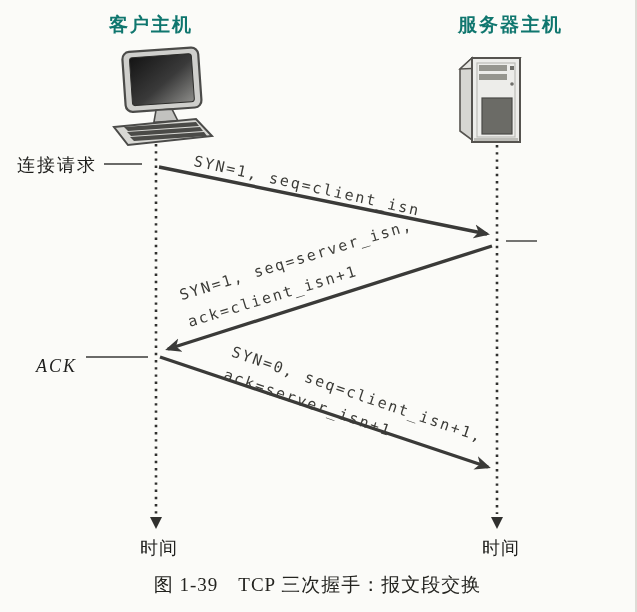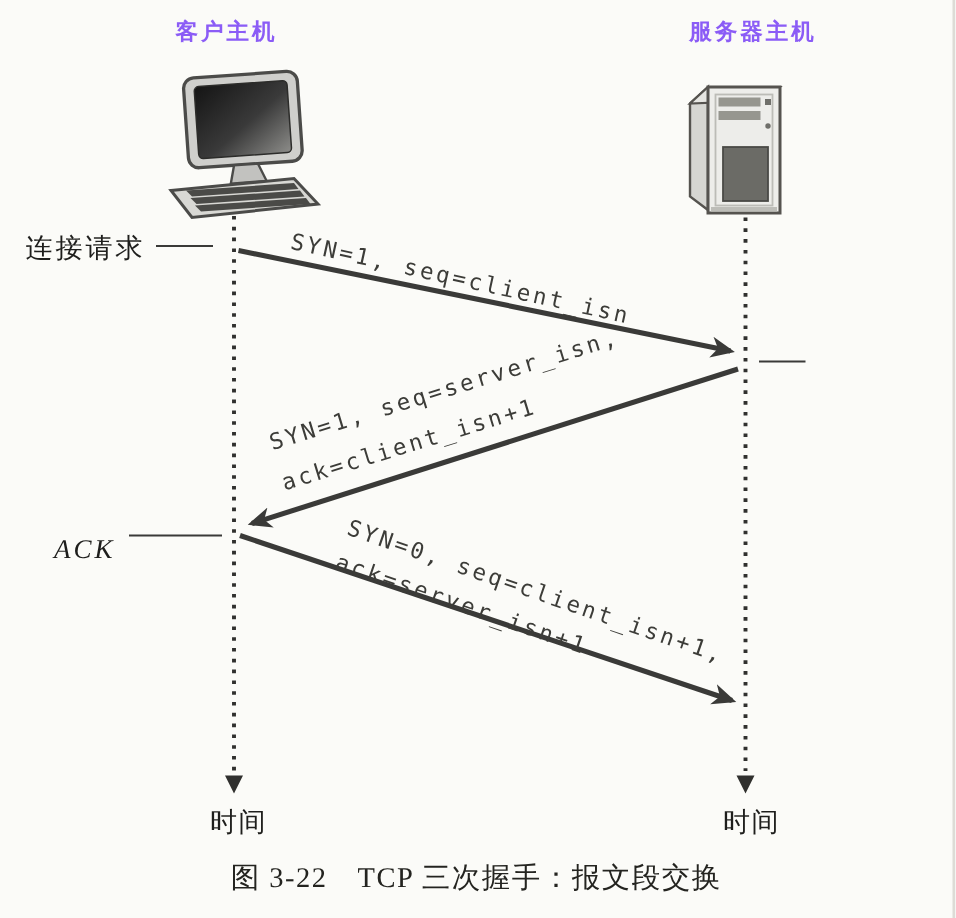--- a/index.html
+++ b/index.html
@@ -1,21 +1,21 @@
 <!DOCTYPE html>
 <html><head>
 <meta charset="utf-8">
 <style>
   html,body{margin:0;padding:0;background:#ffffff;}
   #page{position:relative;width:637px;height:612px;background:#fbfbf8;
         border-right:2px solid #dddcd6;box-sizing:border-box;overflow:hidden;
         font-family:"Liberation Serif","DejaVu Serif",serif;color:#232320;}
   .abs{position:absolute;}
   .host-label{font-family:"Liberation Sans","DejaVu Sans",sans-serif;
-        font-weight:bold;font-size:15px;letter-spacing:2px;text-align:center;color:#8b5cf6;}
+        font-weight:bold;font-size:19px;letter-spacing:2px;text-align:center;color:#0f766e;}
   .side-label{font-size:18px;letter-spacing:2px;color:#1e1e1c;white-space:nowrap;}
   .msg-label{font-family:"DejaVu Sans Mono","Liberation Mono",monospace;
         font-size:15px;letter-spacing:2px;color:#3c3c38;white-space:nowrap;
         transform-origin:left top;}
   .msg-label span{display:block;}
   #msg2{line-height:28px;}
   #msg3{line-height:24px;}
   .time-label{font-size:18px;letter-spacing:1px;text-align:right;color:#1e1e1c;}
   .caption{width:100%;text-align:center;font-size:19px;letter-spacing:1px;color:#242420;}
   svg{display:block;}
@@ -70,35 +70,35 @@
     <line x1="104" y1="164" x2="142" y2="164" stroke="#3a3a38" stroke-width="1.4"></line>
     <line x1="506" y1="241" x2="537" y2="241" stroke="#3a3a38" stroke-width="1.4"></line>
     <line x1="86" y1="357" x2="148" y2="357" stroke="#3a3a38" stroke-width="1.4"></line>
 
     <line x1="159" y1="167" x2="487" y2="234" stroke="#3a3a38" stroke-width="3.4" marker-end="url(#ah)"></line>
     <line x1="492" y1="246" x2="168" y2="349" stroke="#3a3a38" stroke-width="3.4" marker-end="url(#ah)"></line>
     <line x1="160" y1="357" x2="488" y2="467" stroke="#3a3a38" stroke-width="3.4" marker-end="url(#ah)"></line>
   </svg>
 
   <div class="abs host-label" style="left:100px;top:12px;width:102px;">客户主机</div>
-  <div class="abs host-label" style="left:441px;top:12px;width:122px;">服务器主机</div>
+  <div class="abs host-label" style="left:441px;top:12px;width:122px;text-align:right;">服务器主机</div>
 
   <div class="abs side-label" style="left:17px;top:153px;text-align:center;">连接请求</div>
   <div class="abs side-label" style="left:36px;top:356px;letter-spacing:2px;font-style:italic;">ACK</div>
 
   <div id="msg1" class="abs msg-label" style="left:196px;top:152px;transform:rotate(12.5deg);">
     <span>SYN=1, seq=client_isn</span>
   </div>
   <div id="msg2" class="abs msg-label" style="left:176px;top:282px;transform:rotate(-17deg);">
     <span>SYN=1, seq=server_isn,</span>
     <span>ack=client_isn+1</span>
   </div>
   <div id="msg3" class="abs msg-label" style="left:236px;top:340px;transform:rotate(19deg);">
     <span>SYN=0, seq=client_isn+1,</span>
     <span>ack=server_isn+1</span>
   </div>
 
   <div class="abs time-label" style="left:136px;top:536px;width:42px;">时间</div>
   <div class="abs time-label" style="left:478px;top:536px;width:42px;">时间</div>
 
-  <div class="abs caption" style="left:0;top:572px;">图 3-22　TCP 三次握手：报文段交换</div>
+  <div class="abs caption" style="left:0;top:572px;">图 1-39　TCP 三次握手：报文段交换</div>
 
 </div>
 
 </body></html>

